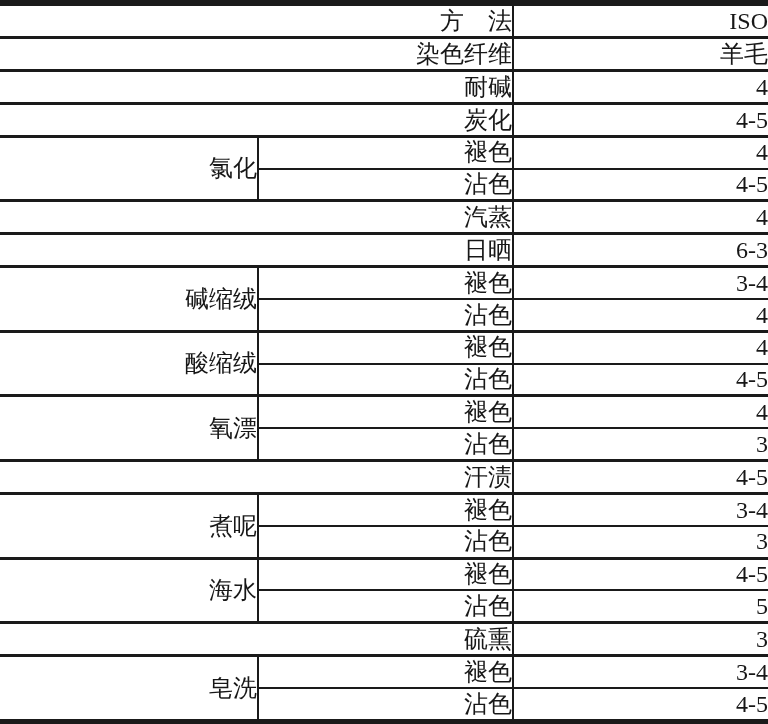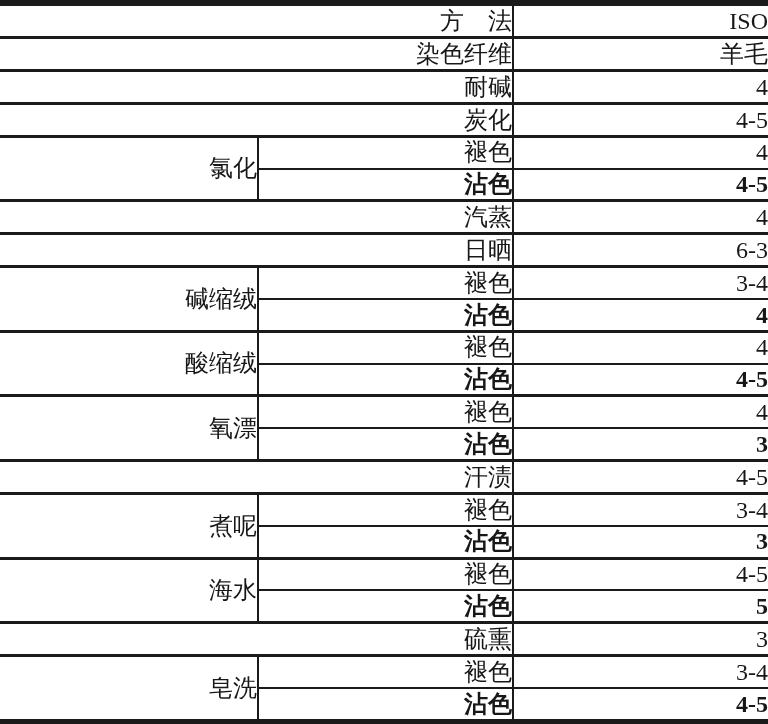--- a/index.html
+++ b/index.html
@@ -27,21 +27,21 @@
     text-align: right;
     vertical-align: middle;
     padding: 0;
     line-height: 1.1;
     overflow: hidden;
     white-space: nowrap;
   }
   
   tr.block-start td { border-top: 3px solid var(--ink); }
   
-  tr.sub-row td { border-top: 2px solid var(--ink); font-weight: bold; }
+  tr.sub-row td { border-top: 2px solid var(--ink); }
   
   td.sub-cell, td.value-cell { border-left: 2px solid var(--ink); }
 </style>
 </head>
 <body>
 
 <div class="page">
   <table class="fastness">
     <colgroup>
       <col style="width:258px">

